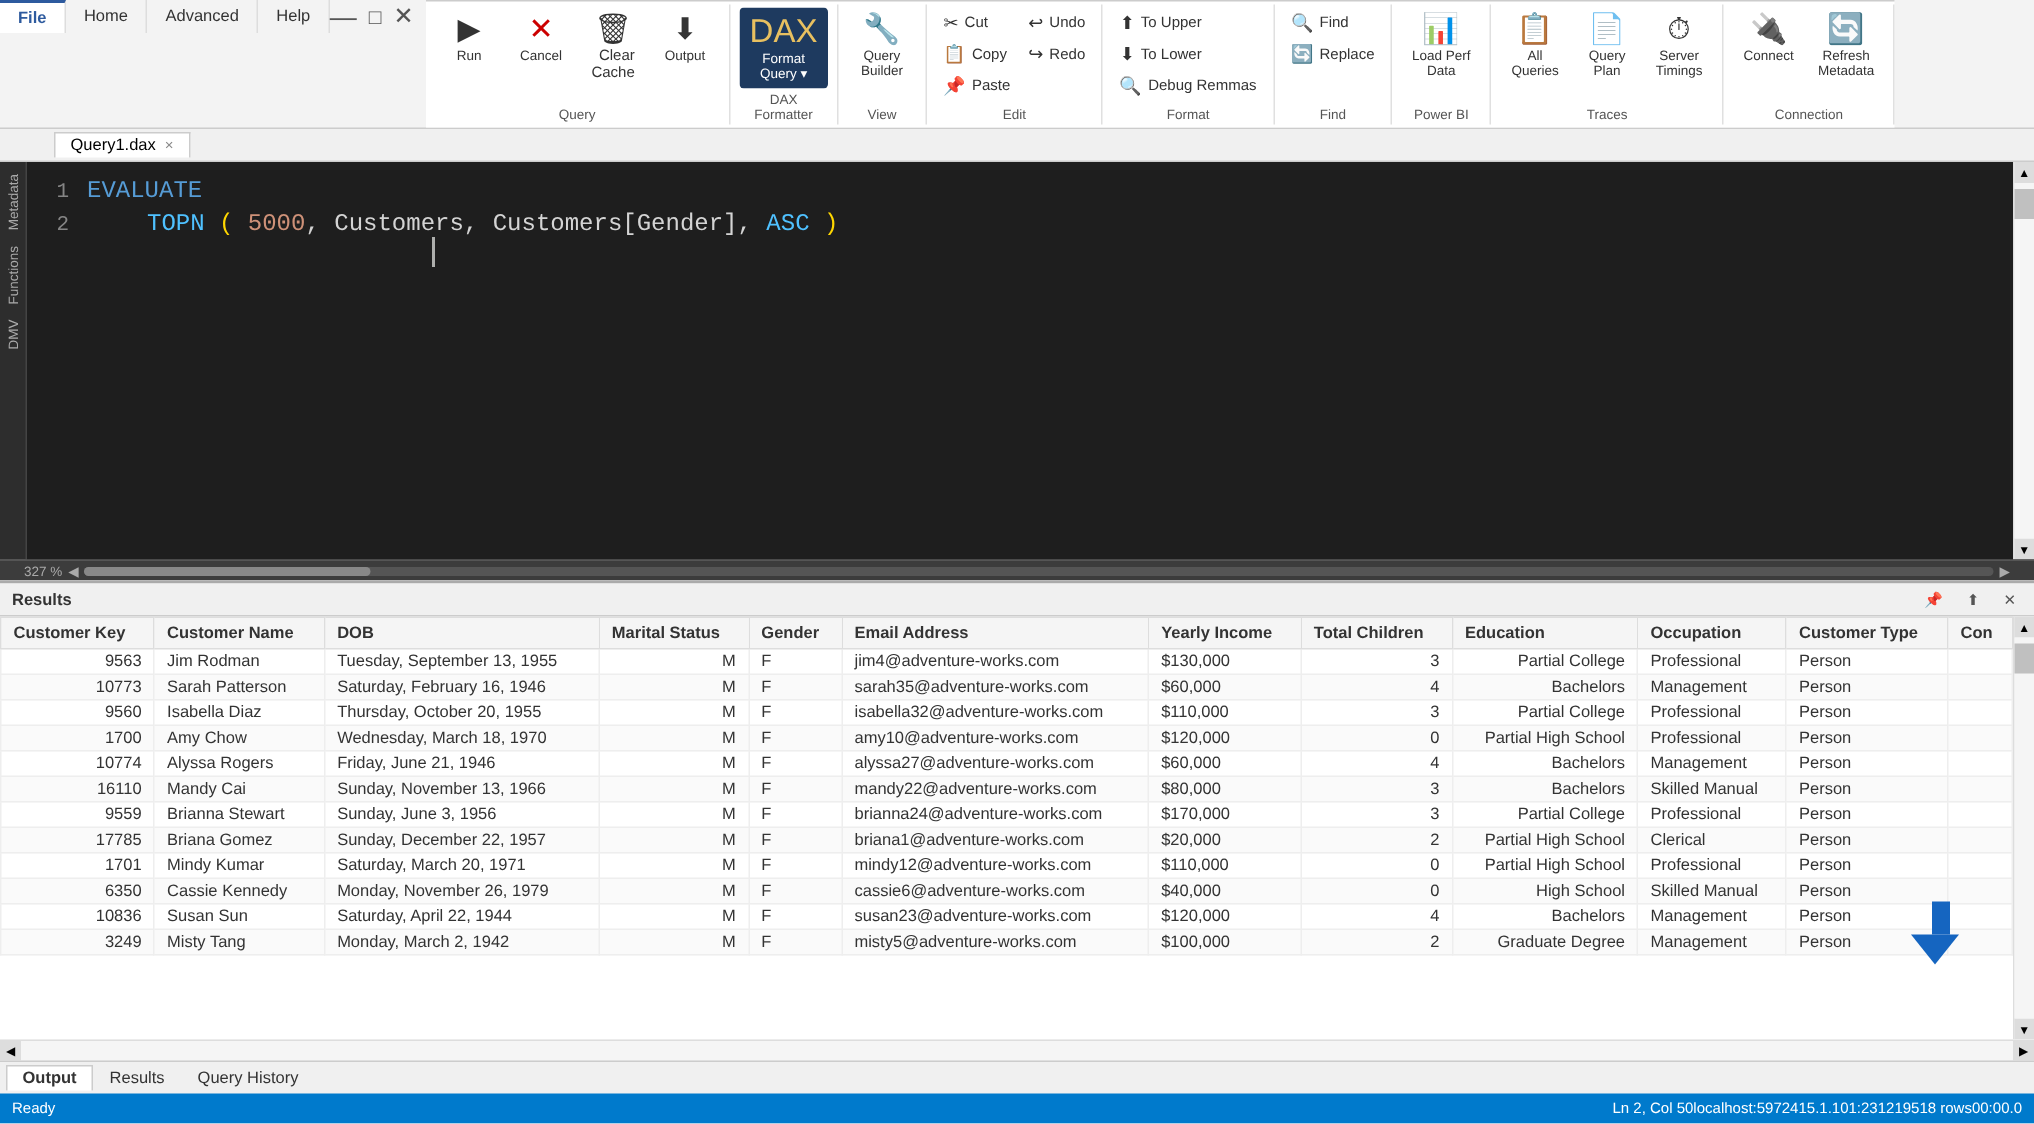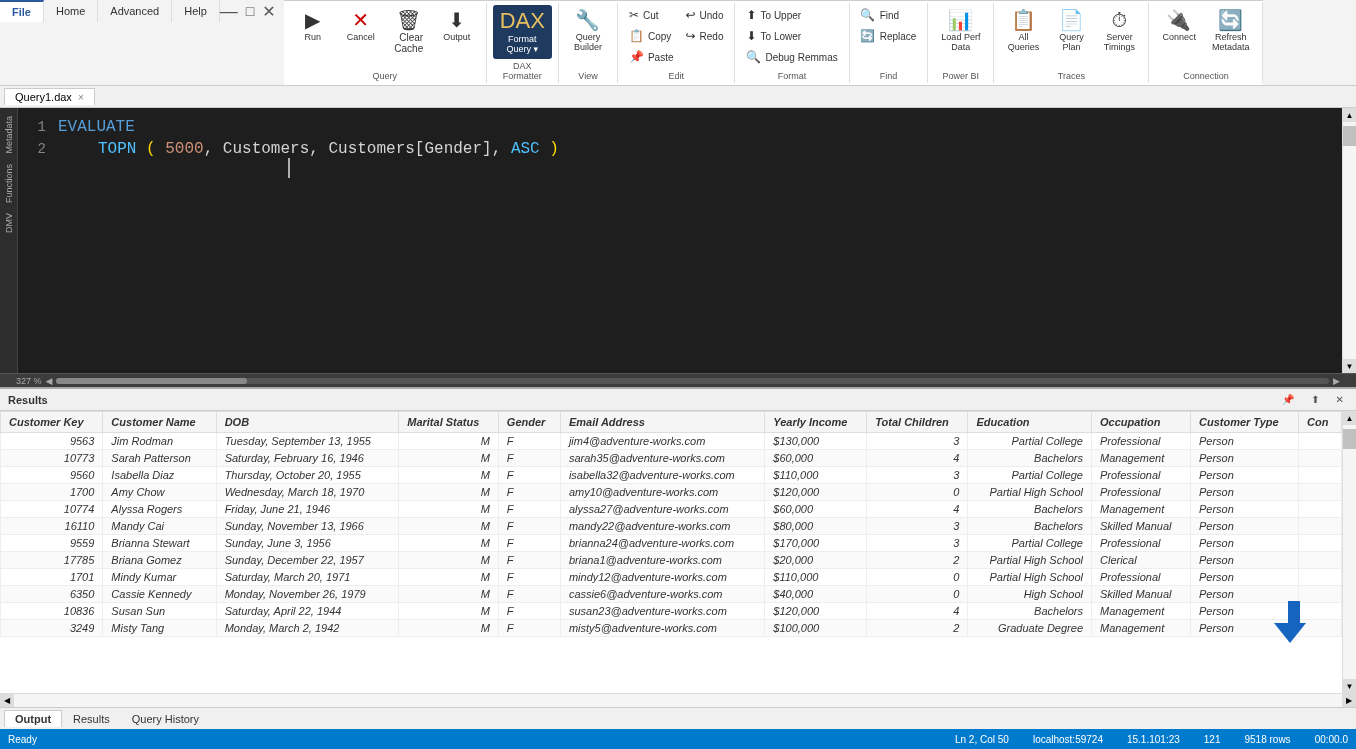--- a/index.html
+++ b/index.html
@@ -17,21 +17,21 @@
     .ribbon-btn { display: flex; flex-direction: column; align-items: center; justify-content: center; padding: 3px 6px; cursor: pointer; border: 1px solid transparent; border-radius: 2px; min-width: 40px; font-size: 9px; color: #333; text-align: center; }
     .ribbon-btn.large { min-width: 46px; padding: 4px 6px; }
     .ribbon-icon { font-size: 20px; line-height: 1; margin-bottom: 2px; }
     .ribbon-btn-small { display: flex; align-items: center; gap: 4px; cursor: pointer; padding: 2px 4px; border: 1px solid transparent; border-radius: 2px; font-size: 10px; color: #333; white-space: nowrap; }
     .ribbon-btn-small .icon-small { font-size: 12px; }
     .ribbon-small-group { display: flex; flex-direction: column; gap: 1px; justify-content: center; }
     .dax-btn { background: #1e3a5f; color: white; border-radius: 3px; padding: 4px 6px; }
 
     
     .query-bar { background: #f0f0f0; border-bottom: 1px solid #ccc; height: 22px; display: flex; align-items: center; padding: 0 4px; }
-    .query-tab { background: white; border: 1px solid #ccc; border-bottom: none; padding: 2px 10px; font-size: 11px; display: flex; align-items: flex-end; gap: 6px; cursor: pointer; }
+    .query-tab { background: white; border: 1px solid #ccc; border-bottom: none; padding: 2px 10px; font-size: 11px; display: flex; align-items: flex-end; gap: 6px; cursor: pointer; margin-left: 32px; }
     .query-tab-close { font-size: 10px; color: #888; cursor: pointer; }
 
     
     .editor-container { display: flex; flex: 1; overflow: hidden; background: #1e1e1e; }
     .side-panel { width: 18px; background: #2d2d2d; display: flex; flex-direction: column; align-items: center; padding-top: 4px; gap: 2px; border-right: 1px solid #444; }
     .side-panel-tab { writing-mode: vertical-rl; font-size: 9px; color: #aaa; padding: 4px 2px; cursor: pointer; transform: rotate(180deg); }
     .editor-main { flex: 1; background: #1e1e1e; padding: 8px 0; overflow: hidden; position: relative; }
     .code-line { display: flex; align-items: baseline; padding: 2px 0; font-family: 'Consolas', 'Courier New', monospace; }
     .line-num { width: 40px; text-align: right; padding-right: 12px; color: #858585; font-size: 14px; user-select: none; }
     .code-content { font-size: 16px; color: #d4d4d4; }
@@ -43,21 +43,21 @@
     .kw-asc { color: #4fc1ff; font-size: 16px; }
     .zoom-label { font-size: 9px; color: #aaa; }
 
     
     .results-container { height: 320px; background: white; display: flex; flex-direction: column; border-top: 2px solid #aaa; }
     .results-header { background: #f0f0f0; border-bottom: 1px solid #ccc; height: 22px; display: flex; align-items: center; padding: 0 8px; justify-content: space-between; }
     .results-title { font-size: 11px; font-weight: 600; color: #333; }
     .results-controls { display: flex; gap: 8px; align-items: center; }
     .results-control-btn { font-size: 10px; color: #555; cursor: pointer; padding: 1px 4px; }
 
-    .results-table-container { flex: 1; overflow: auto; position: relative; font-style: italic; }
+    .results-table-container { flex: 1; overflow: auto; position: relative; }
     table { border-collapse: collapse; width: 100%; font-size: 11px; }
     thead tr { background: #f5f5f5; position: sticky; top: 0; z-index: 1; }
     th { border: 1px solid #ddd; padding: 4px 8px; text-align: left; font-weight: 600; color: #333; white-space: nowrap; background: #f5f5f5; }
     td { border: 1px solid #eee; padding: 2px 8px; color: #333; white-space: nowrap; }
     tr:nth-child(even) { background: #fafafa; }
     td:first-child { text-align: right; }
     td:nth-child(4) { text-align: right; }
     td:nth-child(8) { text-align: right; }
     td:nth-child(9) { text-align: right; }
 
@@ -66,21 +66,21 @@
     .download-arrow-shaft { position: absolute; right: 22px; bottom: 40px; width: 12px; height: 22px; background: #1565c0; }
 
     
     .bottom-tabs { background: #f0f0f0; border-top: 1px solid #ccc; height: 22px; display: flex; align-items: center; padding: 0 4px; }
     .bottom-tab { padding: 2px 10px; font-size: 11px; color: #333; cursor: pointer; border: 1px solid transparent; }
     .bottom-tab.active { background: white; border-color: #ccc; border-bottom: none; font-weight: 600; }
 
     
     .status-bar { background: #007acc; height: 20px; display: flex; align-items: center; padding: 0 8px; justify-content: space-between; color: white; font-size: 10px; }
     .status-left { display: flex; gap: 12px; }
-    .status-right { display: flex; gap: 24px; }
+    .status-right { display: flex; gap: 0; }
 
     
     .v-scrollbar { width: 14px; background: #f5f5f5; border-left: 1px solid #ddd; display: flex; flex-direction: column; }
     .v-scrollbar-up, .v-scrollbar-down { height: 14px; background: #ddd; display: flex; align-items: center; justify-content: center; font-size: 8px; cursor: pointer; }
     .v-scrollbar-track { flex: 1; background: #f5f5f5; position: relative; }
     .v-scrollbar-thumb { width: 100%; height: 20px; background: #c0c0c0; position: absolute; top: 4px; }
     .h-scrollbar { height: 14px; background: #f5f5f5; border-top: 1px solid #ddd; display: flex; }
     .h-scrollbar-left, .h-scrollbar-right { width: 14px; background: #ddd; display: flex; align-items: center; justify-content: center; font-size: 8px; cursor: pointer; }
     .h-scrollbar-track { flex: 1; background: #f5f5f5; }
   </style>

